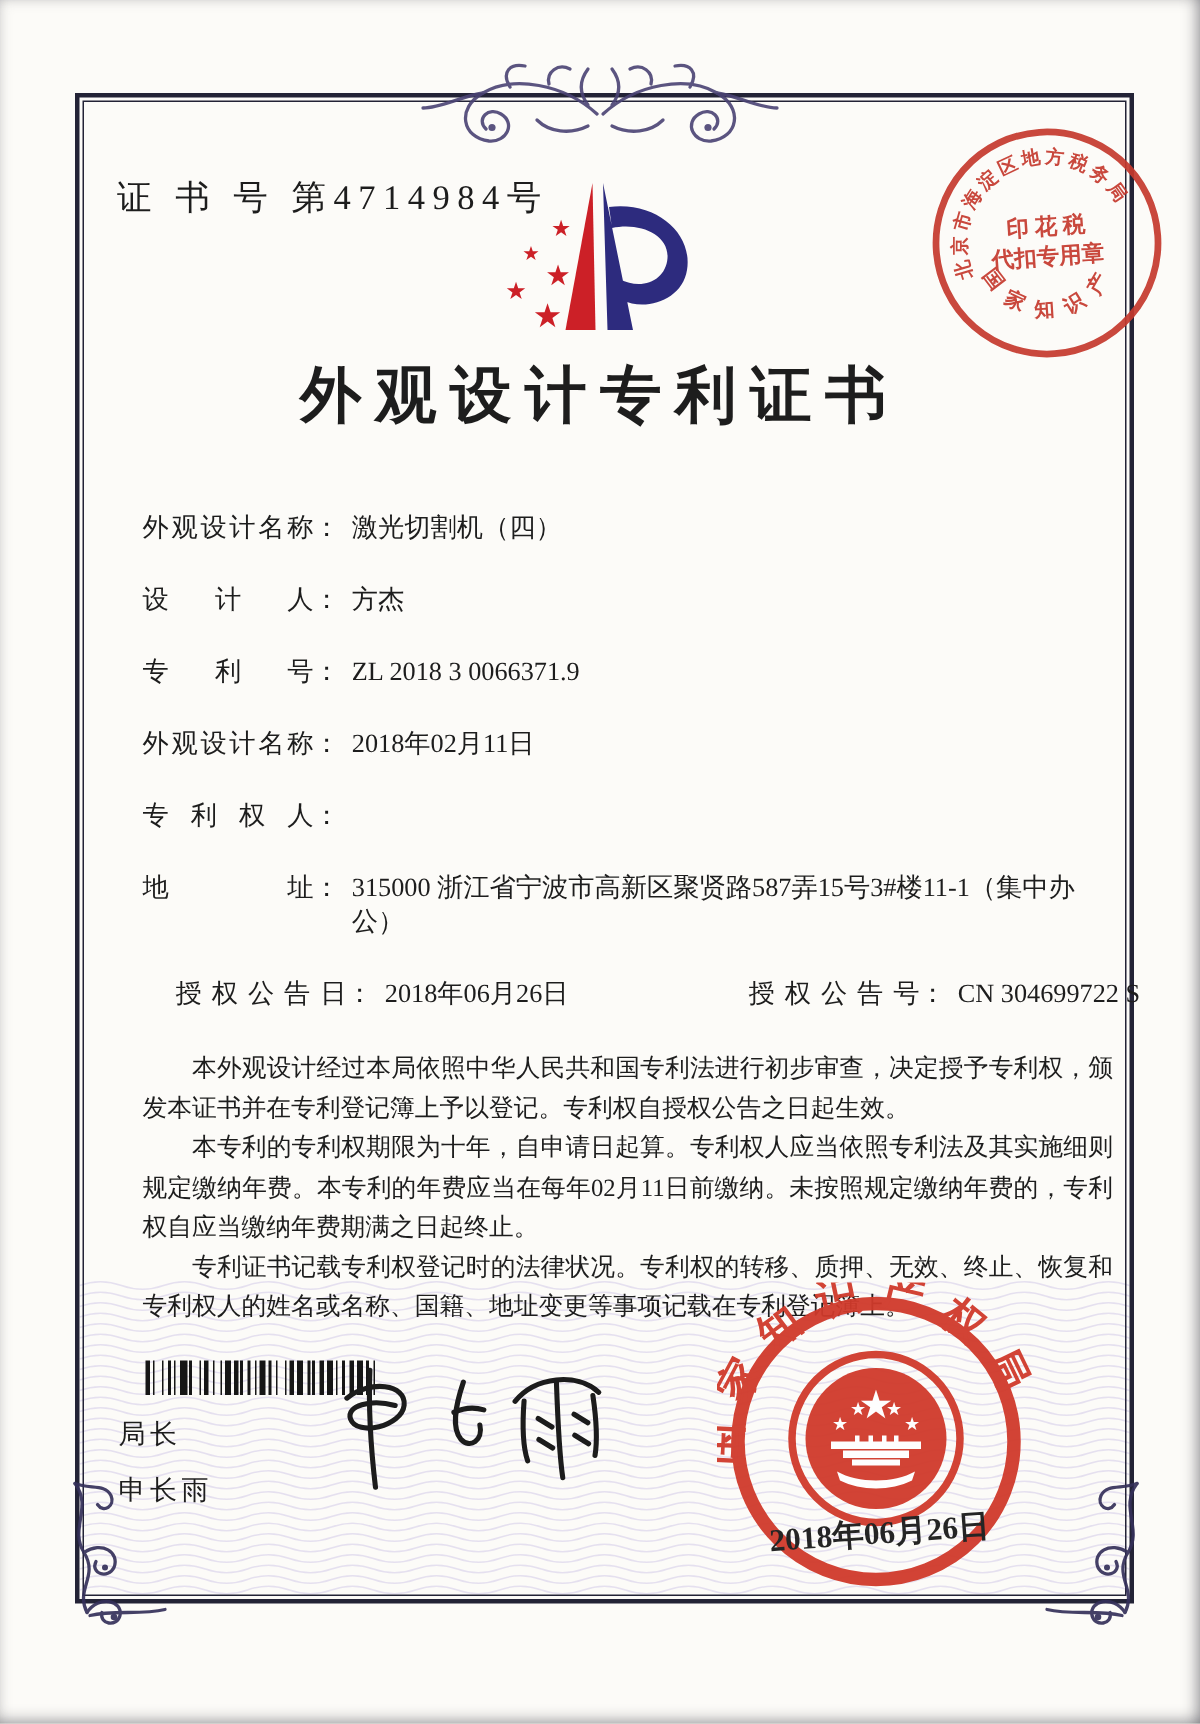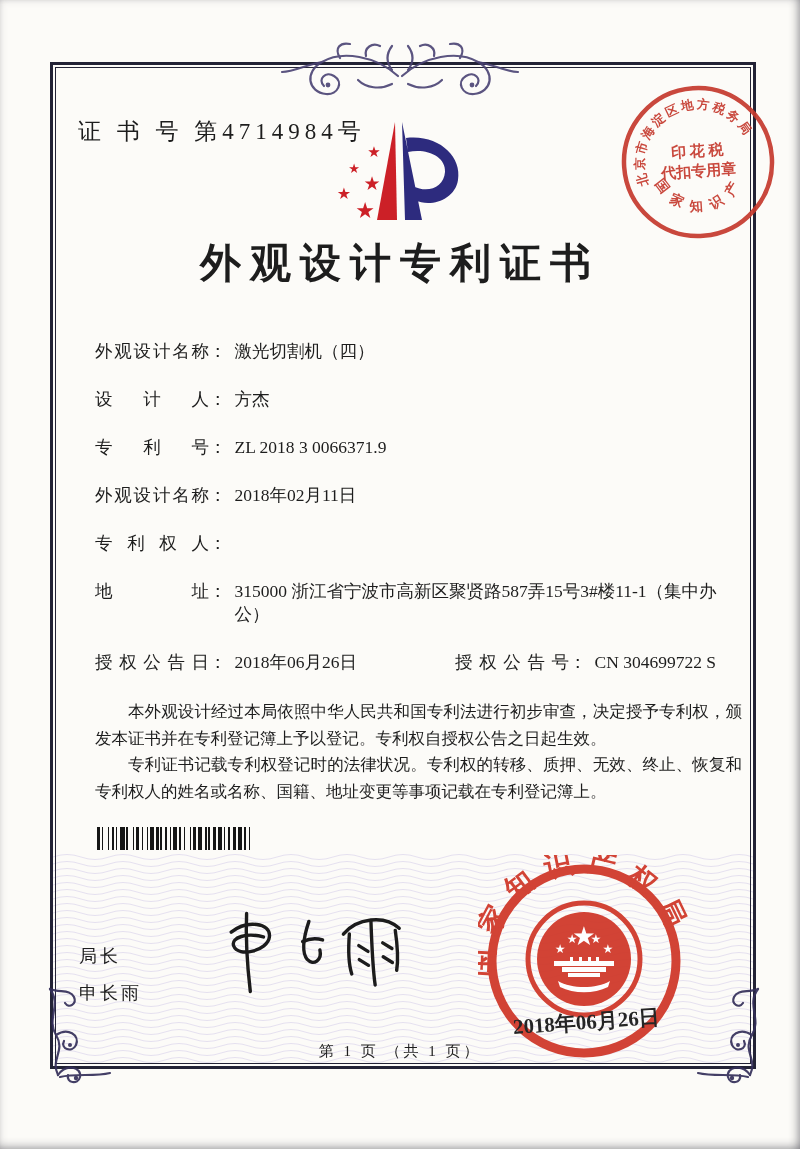--- a/index.html
+++ b/index.html
@@ -9,21 +9,21 @@
     font-family:"Liberation Serif", serif; color:#1d1d1d;}
   .frame{position:absolute;left:50px;top:62px;right:44px;bottom:80px;border:3px solid #232336;pointer-events:none;}
   .frame::after{content:"";position:absolute;inset:2px;border:1px solid #232336;}
   .waves{position:absolute;left:53px;top:62px;pointer-events:none;}
   .cert-no{position:absolute;top:116px;left:78px;font-size:23px;letter-spacing:5px;white-space:nowrap;}
   .logo{position:absolute;top:108px;left:318px;}
   .tax-stamp{position:absolute;top:76px;right:16px;opacity:.92;transform:rotate(-4deg);}
   .title{position:absolute;top:236px;left:0;width:100%;text-align:center;font-size:41px;font-weight:700;letter-spacing:9px;margin:0;}
   .main{position:absolute;left:95px;right:58px;top:340px;}
   .frow{margin-bottom:25px;font-size:17.5px;line-height:23px;display:flex;align-items:flex-start;}
-  .frow .pair{display:flex;align-items:flex-end;}
+  .frow .pair{display:flex;align-items:flex-end;margin-left:22px;}
   .flabel{display:inline-block;width:114px;text-align:justify;text-align-last:justify;flex:none;}
   .fcolon{flex:none;margin-right:8px;}
   .fvalue{flex:1;}
   .fvalue2{white-space:nowrap;}
   .grant-row .pair.first{width:360px;flex:none;}
   .paras{margin-top:24px;font-size:16.5px;line-height:26.5px;text-align:justify;}
   .paras p{margin:0;text-indent:2em;}
   .barcode{margin-top:22px;margin-left:2px;height:23px;width:336px;display:flex;align-items:stretch;}
   .barcode span{display:block;height:100%;}
   .signer{position:absolute;left:79px;top:938px;font-size:18px;line-height:37px;letter-spacing:3px;}
@@ -192,20 +192,21 @@
       </span>
       <span class="pair">
         <span class="flabel">授权公告号</span>
         <span class="fcolon">：</span>
         <span class="fvalue fvalue2">CN 304699722 S</span>
       </span>
     </div>
 
     <div class="paras">
       <p>本外观设计经过本局依照中华人民共和国专利法进行初步审查，决定授予专利权，颁发本证书并在专利登记簿上予以登记。专利权自授权公告之日起生效。</p>
+      <p>本专利的专利权期限为十年，自申请日起算。专利权人应当依照专利法及其实施细则规定缴纳年费。本专利的年费应当在每年02月11日前缴纳。未按照规定缴纳年费的，专利权自应当缴纳年费期满之日起终止。</p>
       <p>专利证书记载专利权登记时的法律状况。专利权的转移、质押、无效、终止、恢复和专利权人的姓名或名称、国籍、地址变更等事项记载在专利登记簿上。</p>
     </div>
 
     <div class="barcode" id="barcode">
         <span style="width:3.1px;background:#161616"></span>
         <span style="width:1.55px;background:transparent"></span>
         <span style="width:1.55px;background:#161616"></span>
         <span style="width:4.65px;background:transparent"></span>
         <span style="width:1.55px;background:#161616"></span>
         <span style="width:3.1px;background:transparent"></span>
@@ -312,15 +313,14 @@
       <path d="M -22 8 h44 v5 h-44 z M -16 14 h32 v4 h-32 z" fill="#fff"></path>
       <path d="M -26 22 C -12 30 12 30 26 22 L 24 28 C 10 35 -10 35 -24 28 Z" fill="#fff"></path>
       <rect x="-14" y="-2" width="3" height="6" fill="#fff"></rect>
       <rect x="-5" y="-2" width="3" height="6" fill="#fff"></rect>
       <rect x="4" y="-2" width="3" height="6" fill="#fff"></rect>
       <rect x="12" y="-2" width="3" height="6" fill="#fff"></rect>
     </g>
     <text x="-2" y="68" transform="rotate(-4)" font-size="21" font-weight="bold" fill="#1a1a1a" text-anchor="middle">2018年06月26日</text>
   </svg>
 
-  <div class="footer">第 1 页 （共 1 页）</div>
 
 </div>
 
 </body></html>

